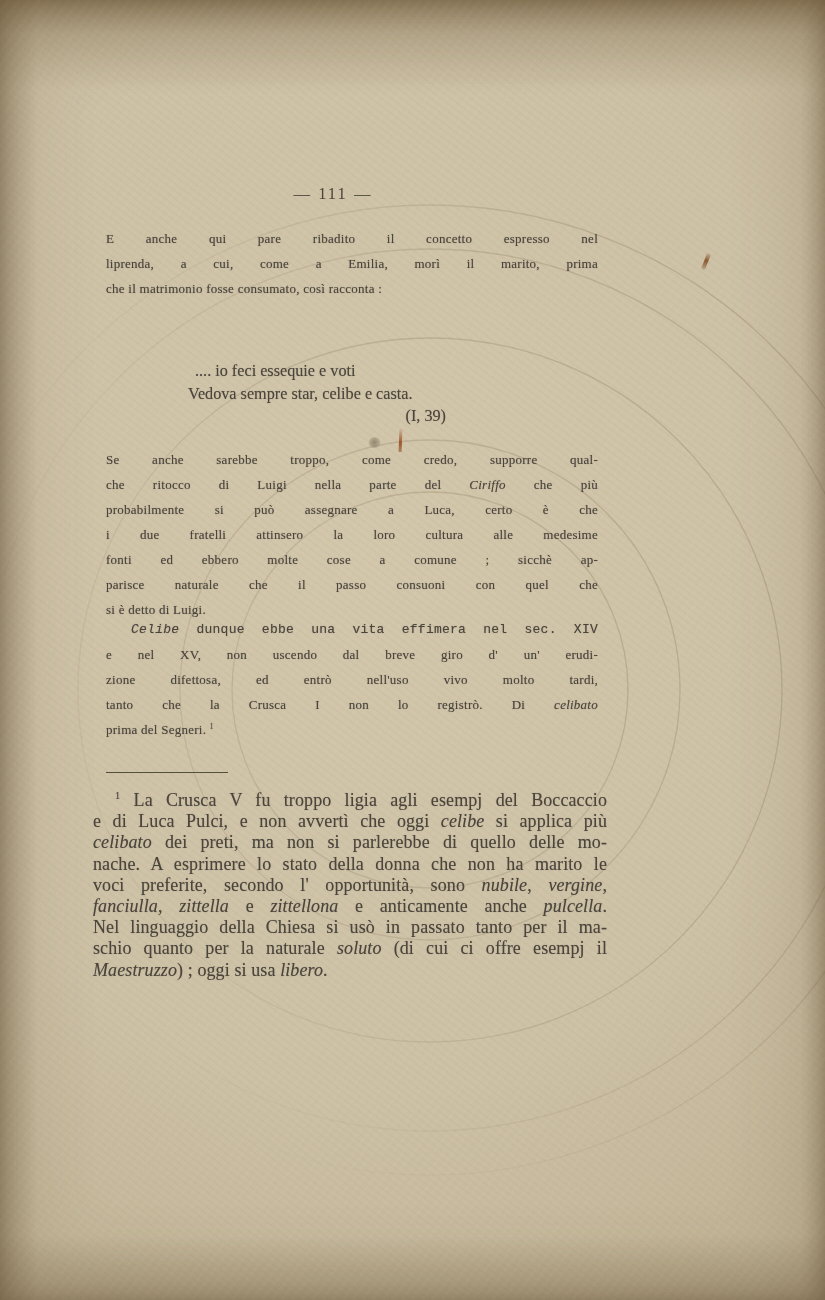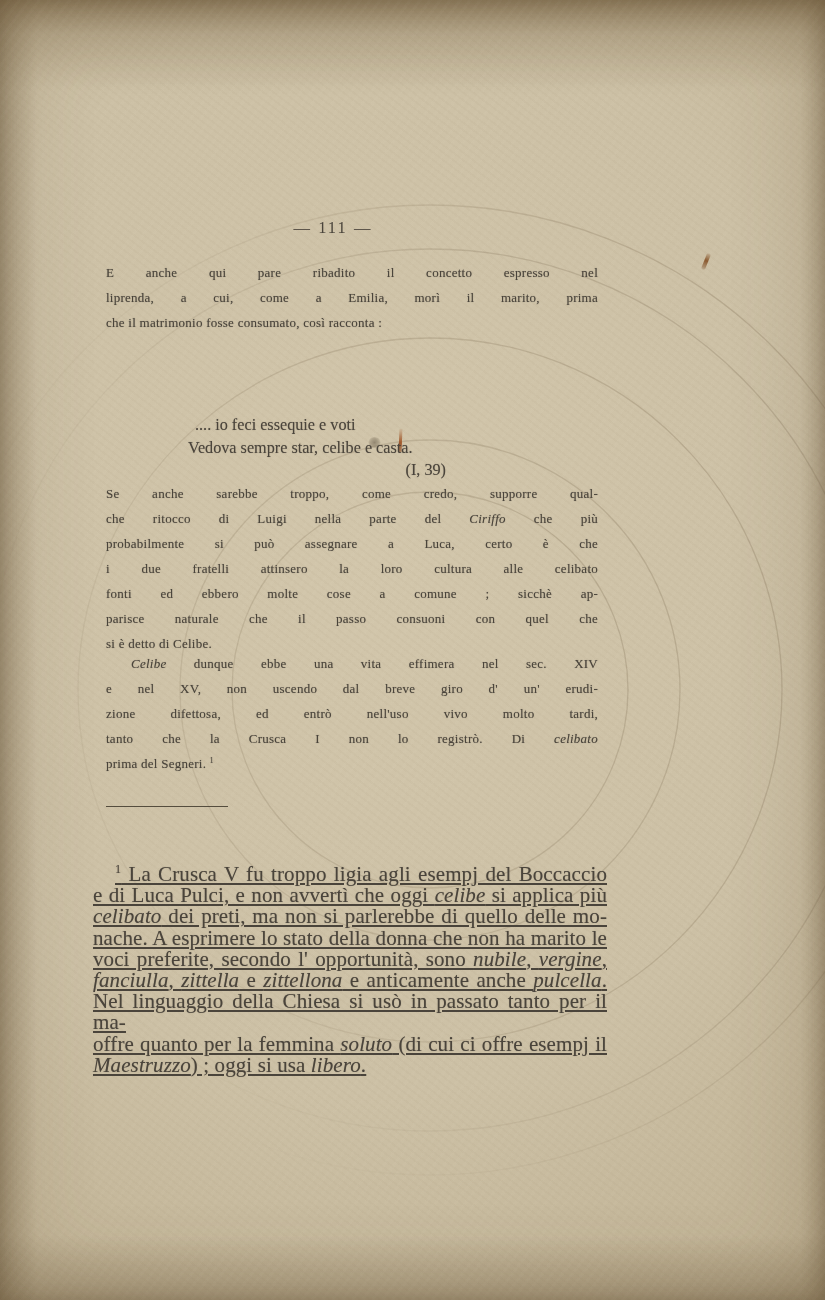--- a/index.html
+++ b/index.html
@@ -16,30 +16,30 @@
       linear-gradient(270deg, rgba(105,86,56,0.22) 0%, rgba(105,86,56,0) 3%),
       radial-gradient(ellipse 115% 88% at 45% 42%, #d2c6ab 0%, #ccc0a5 48%, #c0b294 76%, #a2906d 100%);
     box-shadow: inset 0 0 90px rgba(92,74,46,0.30), inset 0 0 16px rgba(82,64,40,0.25);
   }
   
   .stamp{
     position:absolute;inset:0;pointer-events:none;
     -webkit-mask-image:radial-gradient(circle 700px at 590px 620px, rgba(0,0,0,0.85) 0%, rgba(0,0,0,0.62) 55%, rgba(0,0,0,0.18) 78%, rgba(0,0,0,0) 90%);
     mask-image:radial-gradient(circle 700px at 590px 620px, rgba(0,0,0,0.85) 0%, rgba(0,0,0,0.62) 55%, rgba(0,0,0,0.18) 78%, rgba(0,0,0,0) 90%);
   }
-  .content-block{position:absolute;margin-top:34px;}
+  .content-block{position:absolute;}
   .pagenum{top:184px;left:106px;width:454px;text-align:center;font-size:16.5px;letter-spacing:2px;}
   .body-par{left:106px;width:492px;font-size:13px;line-height:25px;letter-spacing:0.25px;
             text-shadow:0 0 1px rgba(74,68,59,0.45);}
   .p1{top:226px;} .p2{top:447px;} .p3{top:617px;}
-  .verse{top:380px;left:188px;width:258px;font-size:16.2px;line-height:22.5px;
+  .verse{top:360px;left:188px;width:258px;font-size:16.2px;line-height:22.5px;
          text-shadow:0 0 1px rgba(74,68,59,0.4);}
   .fnrule{top:772px;left:106px;width:122px;border-top:1.4px solid rgba(64,56,44,0.85);height:0;}
-  .footnote{top:830px;left:93px;width:514px;font-size:21px;line-height:21.2px;letter-spacing:0.1px;
-            text-shadow:0 0 1px rgba(74,68,59,0.4);text-decoration:underline;}
+  .footnote{top:790px;left:93px;width:514px;font-size:18px;line-height:21.2px;letter-spacing:0.1px;
+            text-shadow:0 0 1px rgba(74,68,59,0.4);}
   .tline{text-align:justify;text-align-last:justify;}
   .tline.nj{text-align-last:left;}
   .tline.al-right{text-align:right;text-align-last:right;}
   em{font-style:italic;}
   sup{font-size:0.58em;line-height:0;vertical-align:super;}
   
   .mark-red-top{position:absolute;left:704px;top:253px;width:4px;height:17px;border-radius:3px;
     background:linear-gradient(180deg, rgba(148,100,58,0.2), #8a5a30 45%, rgba(120,76,40,0.25));
     transform:rotate(22deg);filter:blur(0.4px);}
   .mark-red-mid{position:absolute;left:399px;top:429px;width:2.5px;height:23px;
@@ -96,41 +96,41 @@
   <div class="content-block verse">
       <div class="tline nj" style="text-indent: 7px;"><span>.... io feci essequie e voti</span></div>
       <div class="tline nj"><span>Vedova sempre star, celibe e casta.</span></div>
       <div class="tline nj al-right"><span>(I, 39)</span></div>
     </div>
 
   <div class="content-block body-par p2">
       <div class="tline"><span>Se anche sarebbe troppo, come credo, supporre qual-</span></div>
       <div class="tline"><span>che ritocco di Luigi nella parte del </span><em>Ciriffo</em><span> che più</span></div>
       <div class="tline"><span>probabilmente si può assegnare a Luca, certo è che</span></div>
-      <div class="tline"><span>i due fratelli attinsero la loro cultura alle celibato</span></div>
+      <div class="tline"><span>i due fratelli attinsero la loro cultura alle medesime</span></div>
       <div class="tline"><span>fonti ed ebbero molte cose a comune ; sicchè ap-</span></div>
       <div class="tline"><span>parisce naturale che il passo consuoni con quel che</span></div>
-      <div class="tline nj"><span>si è detto di Celibe.</span></div>
+      <div class="tline nj"><span>si è detto di Luigi.</span></div>
     </div>
 
   <div class="content-block body-par p3">
-      <div class="tline" style="text-indent: 25px;"><em>Celibe</em><span> dunque ebbe una vita effimera nel sec. XIV</span></div>
+      <div class="tline" style="text-indent: 25px; font-family: Liberation Mono, monospace;"><em>Celibe</em><span> dunque ebbe una vita effimera nel sec. XIV</span></div>
       <div class="tline"><span>e nel XV, non uscendo dal breve giro d' un' erudi-</span></div>
       <div class="tline"><span>zione difettosa, ed entrò nell'uso vivo molto tardi,</span></div>
       <div class="tline"><span>tanto che la Crusca I non lo registrò. Di </span><em>celibato</em></div>
       <div class="tline nj"><span>prima del Segneri. </span><sup>1</sup></div>
     </div>
 
   <div class="content-block fnrule"></div>
 
   <div class="content-block footnote">
       <div class="tline" style="text-indent: 22px;"><sup>1</sup><span> La Crusca V fu troppo ligia agli esempj del Boccaccio</span></div>
       <div class="tline"><span>e di Luca Pulci, e non avvertì che oggi </span><em>celibe</em><span> si applica più</span></div>
       <div class="tline"><em>celibato</em><span> dei preti, ma non si parlerebbe di quello delle mo-</span></div>
       <div class="tline"><span>nache. A esprimere lo stato della donna che non ha marito le</span></div>
       <div class="tline"><span>voci preferite, secondo l' opportunità, sono </span><em>nubile</em><span>, </span><em>vergine</em><span>,</span></div>
       <div class="tline"><em>fanciulla</em><span>, </span><em>zittella</em><span> e </span><em>zittellona</em><span> e anticamente anche </span><em>pulcella</em><span>.</span></div>
       <div class="tline"><span>Nel linguaggio della Chiesa si usò in passato tanto per il ma-</span></div>
-      <div class="tline"><span>offre quanto per la femmina </span><em>soluto</em><span> (di cui ci offre esempj il</span></div>
+      <div class="tline"><span>schio quanto per la naturale </span><em>soluto</em><span> (di cui ci offre esempj il</span></div>
       <div class="tline nj"><em>Maestruzzo</em><span>) ; oggi si usa </span><em>libero</em><span>.</span></div>
     </div>
 
 </div>
 
 </body></html>

